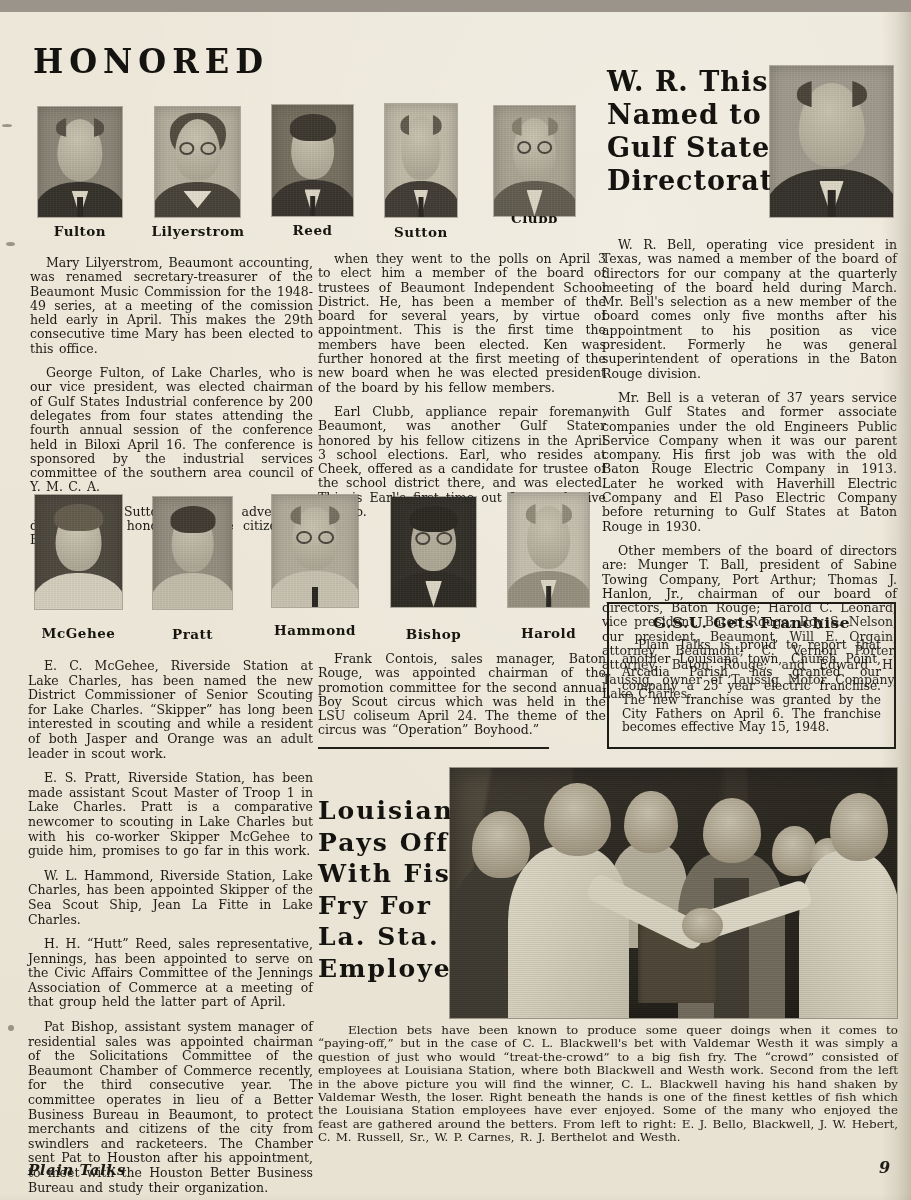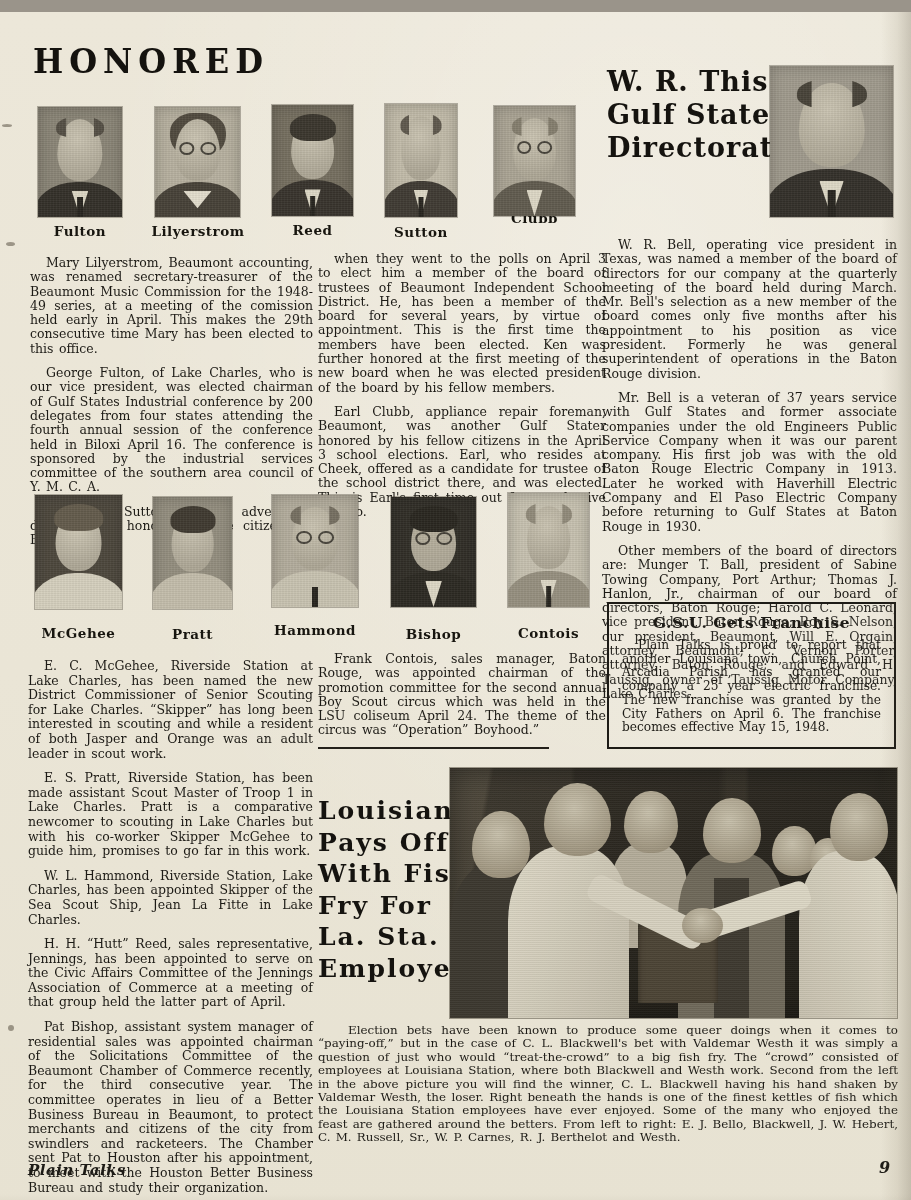--- a/index.html
+++ b/index.html
@@ -138,20 +138,21 @@
   </div>
 
   <div class="pname" style="left:38px;top:211px;width:84px;">Fulton</div>
   <div class="pname" style="left:148px;top:211px;width:100px;">Lilyerstrom</div>
   <div class="pname" style="left:272px;top:210px;width:81px;">Reed</div>
   <div class="pname" style="left:380px;top:212px;width:82px;">Sutton</div>
   <div class="pname" style="left:494px;top:198px;width:81px;">Clubb</div>
 
   <div class="bell-headline">
     <div>W. R. This</div>
+    <div>Named to</div>
     <div>Gulf States</div>
     <div>Directorate</div>
   </div>
   <div class="photo" style="left:770px;top:54px;width:123px;height:151px;--bg:#9b968a;--hair:#3c382f;--suit:#26231f;">
     <div class="p-hair bald"></div>
       <div class="p-head"></div>
       <div class="p-torso"></div>
       <div class="p-shirt"></div>
       <div class="p-tie"></div>
       <div class="p-grain"></div>
@@ -206,21 +207,21 @@
       <div class="p-torso"></div>
       <div class="p-shirt"></div>
       <div class="p-tie"></div>
       <div class="p-grain"></div>
   </div>
 
   <div class="pname" style="left:35px;top:613px;width:87px;">McGehee</div>
   <div class="pname" style="left:153px;top:614px;width:79px;">Pratt</div>
   <div class="pname" style="left:272px;top:610px;width:86px;">Hammond</div>
   <div class="pname" style="left:391px;top:614px;width:85px;">Bishop</div>
-  <div class="pname" style="left:508px;top:613px;width:81px;">Contois</div>
+  <div class="pname" style="left:508px;top:613px;width:81px;">Harold</div>
 
   <div class="textcol" style="left:28px;top:647px;width:285px;line-height:14.6px;">
     <p>E. C. McGehee, Riverside Station at Lake Charles, has been named the new District Commissioner of Senior Scouting for Lake Charles. “Skipper” has long been interested in scouting and while a resident of both Jasper and Orange was an adult leader in scout work.</p>
     <p>E. S. Pratt, Riverside Station, has been made assistant Scout Master of Troop 1 in Lake Charles. Pratt is a comparative newcomer to scouting in Lake Charles but with his co-worker Skipper McGehee to guide him, promises to go far in this work.</p>
     <p>W. L. Hammond, Riverside Station, Lake Charles, has been appointed Skipper of the Sea Scout Ship, Jean La Fitte in Lake Charles.</p>
     <p>H. H. “Hutt” Reed, sales representative, Jennings, has been appointed to serve on the Civic Affairs Committee of the Jennings Association of Commerce at a meeting of that group held the latter part of April.</p>
     <p>Pat Bishop, assistant system manager of residential sales was appointed chairman of the Solicitations Committee of the Beaumont Chamber of Commerce recently, for the third consecutive year.  The committee operates in lieu of a Better Business Bureau in Beaumont, to protect merchants and citizens of the city from swindlers and racketeers.  The Chamber sent Pat to Houston after his appointment, to meet with the Houston Better Business Bureau and study their organization.</p>
   </div>
 
   <div class="textcol" style="left:318px;top:640px;width:288px;">

